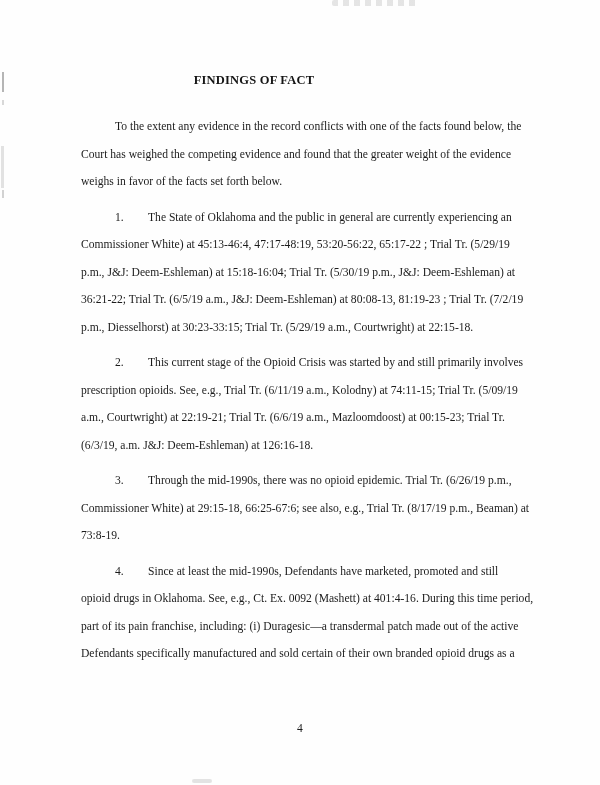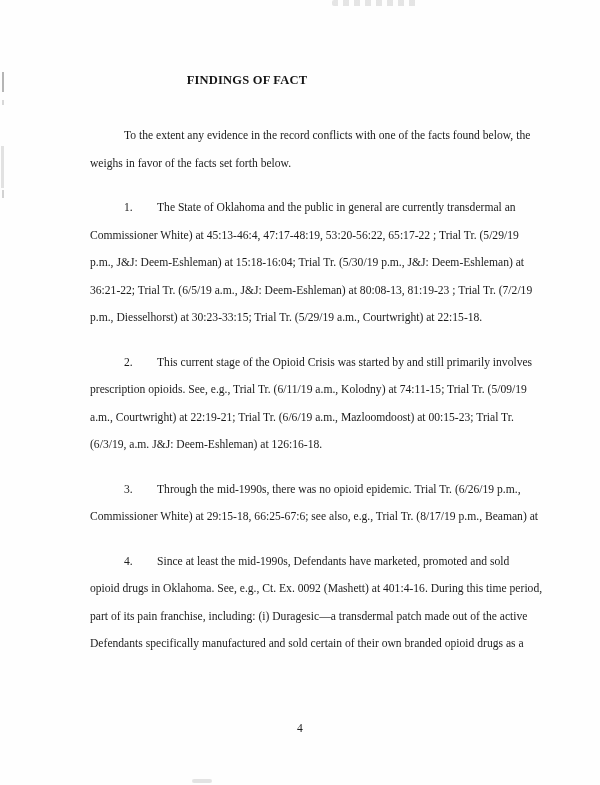--- a/index.html
+++ b/index.html
@@ -12,36 +12,36 @@
     width: 600px;
     height: 785px;
     background: #fefefe;
     overflow: hidden;
     font-family: "Liberation Serif", "DejaVu Serif", serif;
     color: #1b1b1b;
   }
   .doc-heading {
     position: absolute;
     top: 73px;
-    left: 9px;
+    left: 16px;
     width: 476px;
     text-align: center;
     font-size: 12.5px;
     font-weight: bold;
     letter-spacing: 0.2px;
     color: #151515;
   }
   .body-text {
     position: absolute;
     top: 105px;
     left: 73px;
     width: 470px;
     font-size: 11.6px;
   }
-  .para { margin: 17px; }
+  .para { margin: 8px; }
   .para + .para { margin-top: 7px; }
   .line {
     white-space: nowrap;
     line-height: 27.5px;
     height: 27.5px;
   }
   .line.first { padding-left: 34px; }
   .pnum {
     display: inline-block;
     width: 33px;
@@ -83,45 +83,47 @@
   <div class="artifact mark-left-3"></div>
   <div class="artifact mark-left-4"></div>
   <div class="artifact smudge-bottom"></div>
 
   <div class="doc-heading">FINDINGS OF FACT</div>
 
   <div class="body-text">
 
     <div class="para">
       <div class="line first">To the extent any evidence in the record conflicts with one of the facts found below, the</div>
+      <div class="line">Court has weighed the competing evidence and found that the greater weight of the evidence</div>
       <div class="line">weighs in favor of the facts set forth below.</div>
     </div>
 
     <div class="para">
-      <div class="line first"><span class="pnum">1.</span><span>The State of Oklahoma and the public in general are currently transdermal an</span></div>
+      <div class="line first"><span class="pnum">1.</span><span>The State of Oklahoma and the public in general are currently experiencing an</span></div>
       <div class="line">Commissioner White) at 45:13-46:4, 47:17-48:19, 53:20-56:22, 65:17-22 ; Trial Tr. (5/29/19</div>
       <div class="line">p.m., J&amp;J: Deem-Eshleman) at 15:18-16:04; Trial Tr. (5/30/19 p.m., J&amp;J: Deem-Eshleman) at</div>
       <div class="line">36:21-22; Trial Tr. (6/5/19 a.m., J&amp;J: Deem-Eshleman) at 80:08-13, 81:19-23 ; Trial Tr. (7/2/19</div>
       <div class="line">p.m., Diesselhorst) at 30:23-33:15; Trial Tr. (5/29/19 a.m., Courtwright) at 22:15-18.</div>
     </div>
 
     <div class="para">
       <div class="line first"><span class="pnum">2.</span><span>This current stage of the Opioid Crisis was started by and still primarily involves</span></div>
       <div class="line">prescription opioids. See, e.g., Trial Tr. (6/11/19 a.m., Kolodny) at 74:11-15; Trial Tr. (5/09/19</div>
       <div class="line">a.m., Courtwright) at 22:19-21; Trial Tr. (6/6/19 a.m., Mazloomdoost) at 00:15-23; Trial Tr.</div>
       <div class="line">(6/3/19, a.m. J&amp;J: Deem-Eshleman) at 126:16-18.</div>
     </div>
 
     <div class="para">
       <div class="line first"><span class="pnum">3.</span><span>Through the mid-1990s, there was no opioid epidemic. Trial Tr. (6/26/19 p.m.,</span></div>
       <div class="line">Commissioner White) at 29:15-18, 66:25-67:6; see also, e.g., Trial Tr. (8/17/19 p.m., Beaman) at</div>
+      <div class="line">73:8-19.</div>
     </div>
 
     <div class="para">
-      <div class="line first"><span class="pnum">4.</span><span>Since at least the mid-1990s, Defendants have marketed, promoted and sold</span></div>
+      <div class="line first"><span class="pnum">4.</span><span>Since at least the mid-1990s, Defendants have marketed, promoted and still</span></div>
       <div class="line">opioid drugs in Oklahoma. See, e.g., Ct. Ex. 0092 (Mashett) at 401:4-16. During this time period,</div>
       <div class="line">part of its pain franchise, including: (i) Duragesic—a transdermal patch made out of the active</div>
       <div class="line">Defendants specifically manufactured and sold certain of their own branded opioid drugs as a</div>
     </div>
 
   </div>
 
   <div class="page-number">4</div>
 
 </div>

